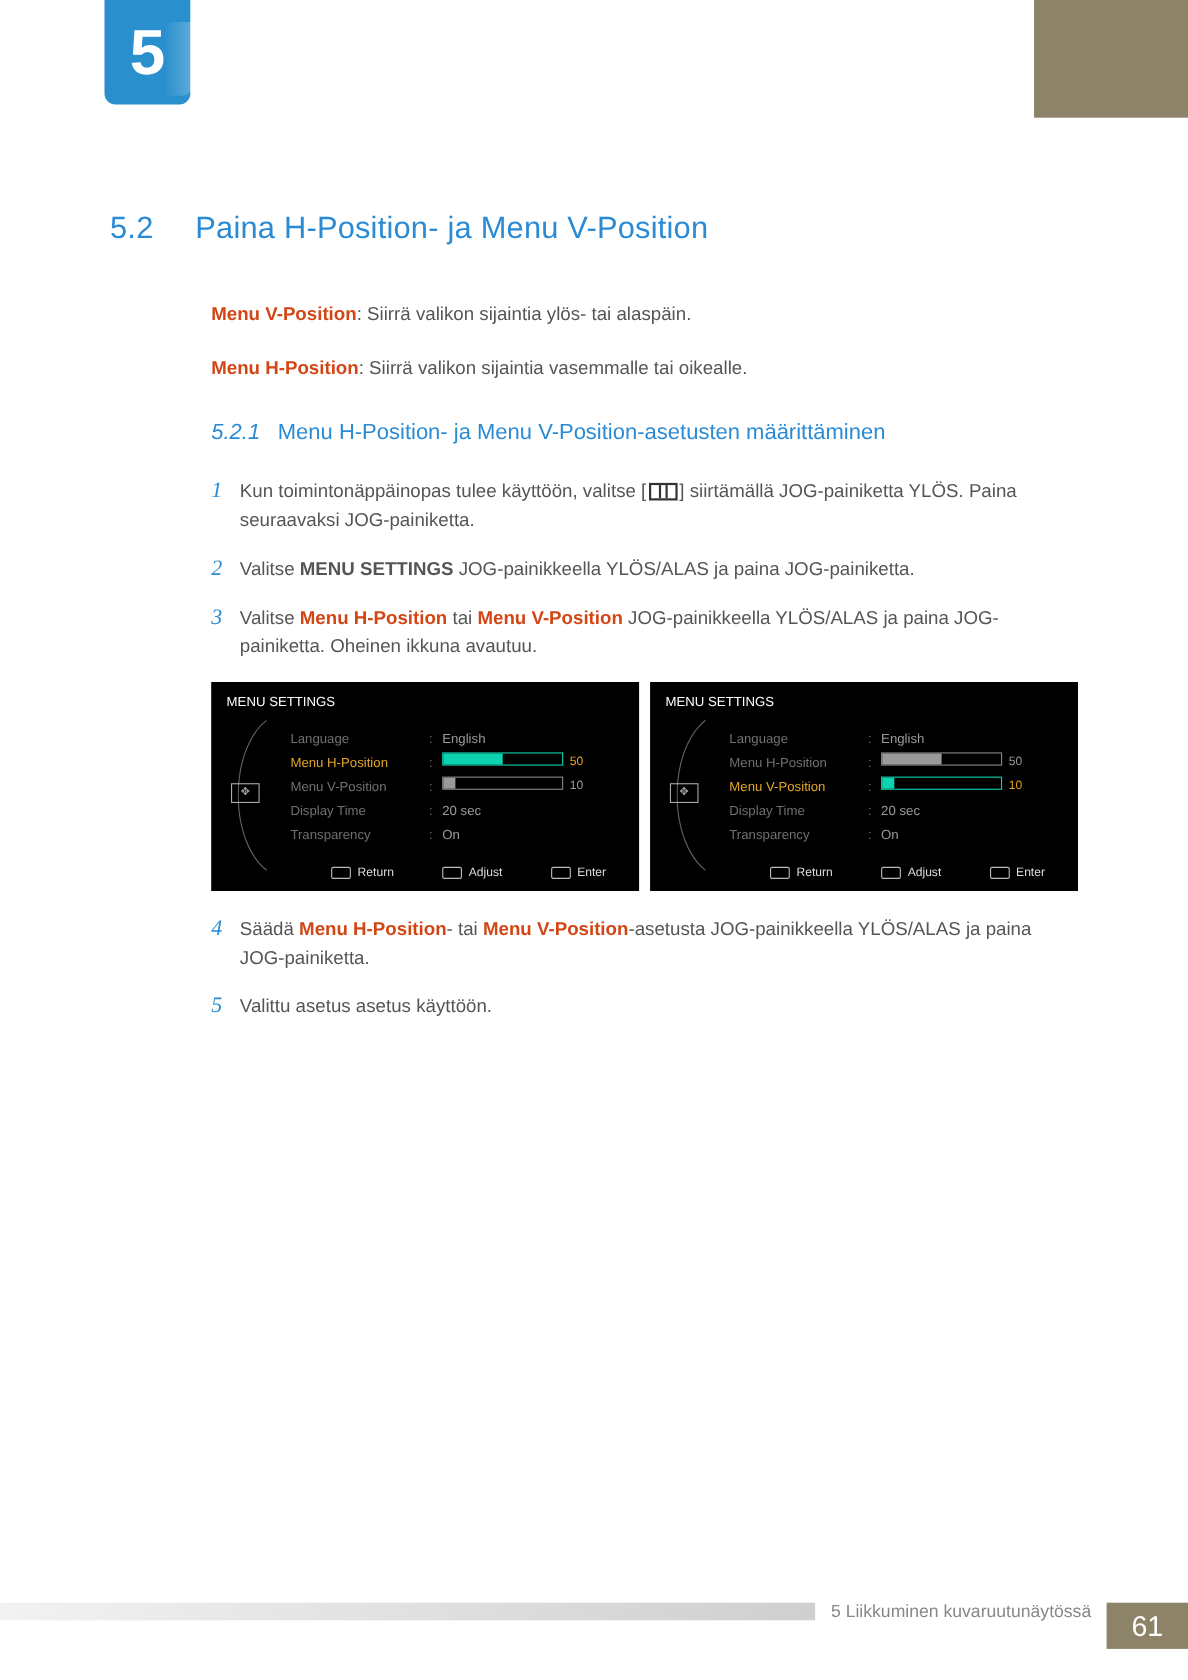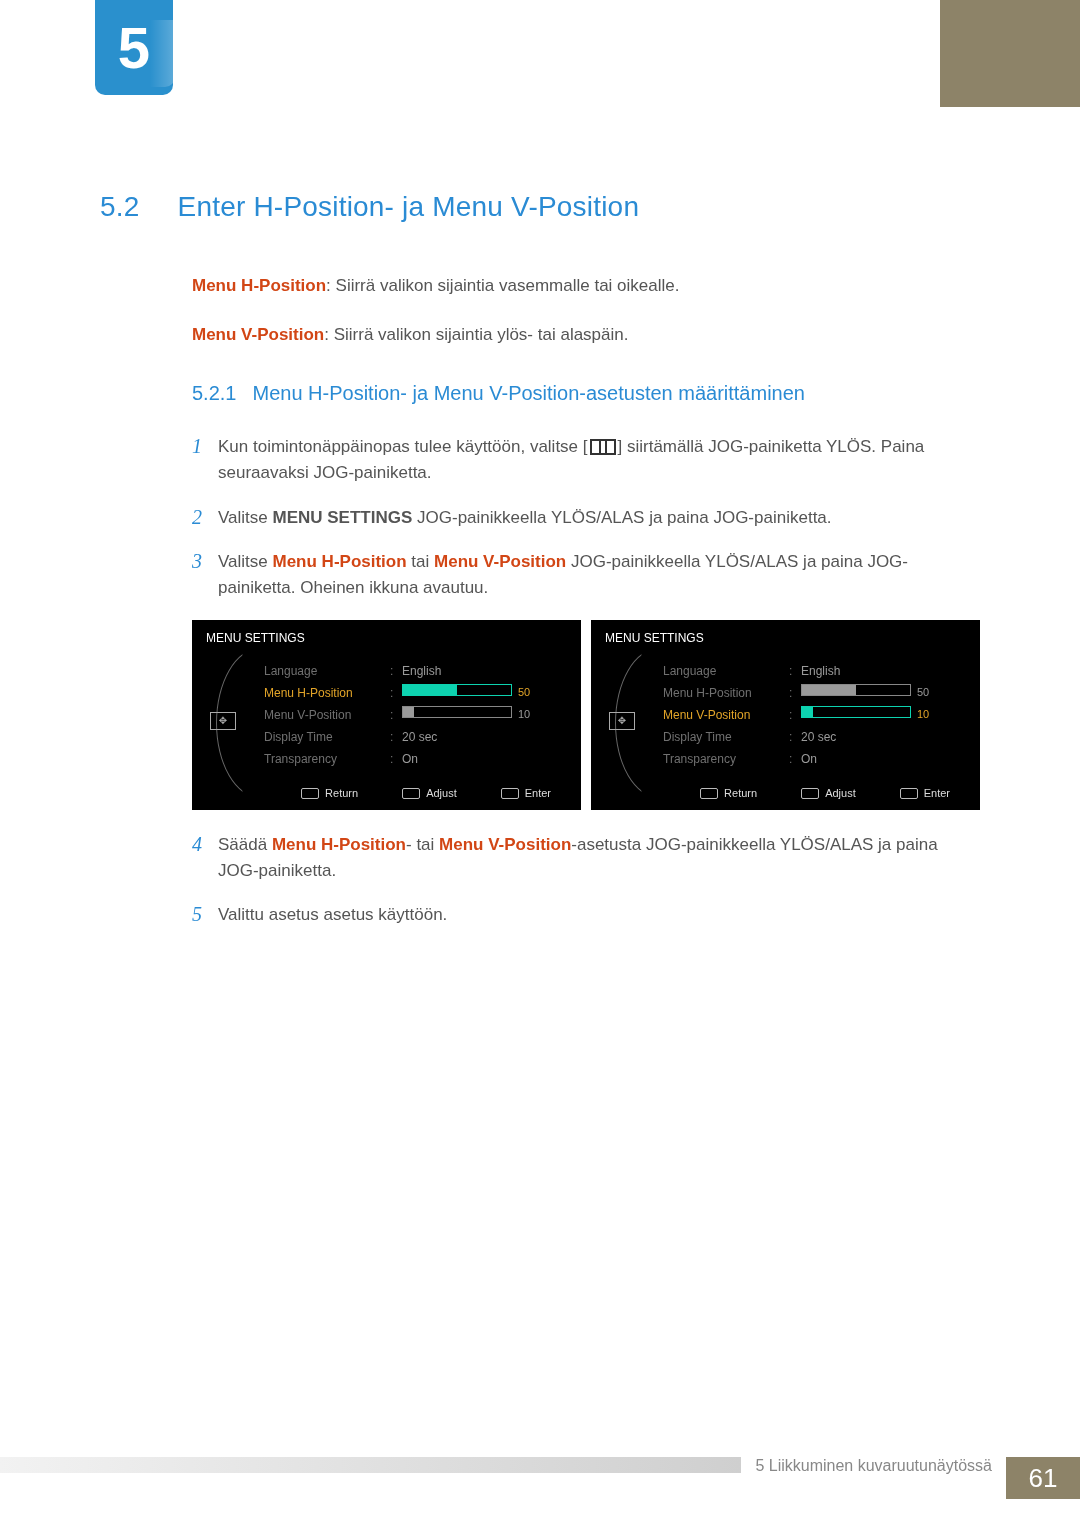--- a/index.html
+++ b/index.html
@@ -66,21 +66,21 @@
     margin-right: 38px;
   }
   .para { margin: 0 0 22px 92px; }
   .term-orange { color: #d24615; font-weight: bold; }
   h3.subsection-title {
     color: #2a8bd4;
     font-weight: normal;
     font-size: 20px;
     margin: 30px 0 25px 92px;
   }
-  .sub-num { margin-right: 16px; }
+  .sub-num { margin-right: 16px; font-style: italic; }
   ol.steps {
     list-style: none;
     padding: 0;
     margin: 0 0 0 92px;
     counter-reset: step;
   }
   ol.steps > li {
     counter-increment: step;
     display: flex;
     margin-bottom: 18px;
@@ -189,28 +189,28 @@
 <body>
 
 <div class="top-bar"></div>
 
 <div class="header">
   <div class="chapter-badge">5</div>
 </div>
 
 <div class="content">
   <h2 class="section-title">
-    <span class="section-num">5.2</span><span>Enter H-Position- ja Menu V-Position</span>
+    <span class="section-num">5.2</span><span>Paina H-Position- ja Menu V-Position</span>
   </h2>
 
+  <p class="para">
+    <span class="term-orange">Menu V-Position</span><span>: Siirrä valikon sijaintia ylös- tai alaspäin.</span>
+  </p>
   <p class="para">
     <span class="term-orange">Menu H-Position</span><span>: Siirrä valikon sijaintia vasemmalle tai oikealle.</span>
-  </p>
-  <p class="para">
-    <span class="term-orange">Menu V-Position</span><span>: Siirrä valikon sijaintia ylös- tai alaspäin.</span>
   </p>
 
   <h3 class="subsection-title">
     <span class="sub-num">5.2.1</span><span>Menu H-Position- ja Menu V-Position-asetusten määrittäminen</span>
   </h3>
 
   <ol class="steps">
     <li>
       <div class="step-body">
         <span>Kun toimintonäppäinopas tulee käyttöön, valitse [</span><span class="menu-icon"></span><span>] siirtämällä JOG-painiketta YLÖS. Paina seuraavaksi JOG-painiketta.</span>

